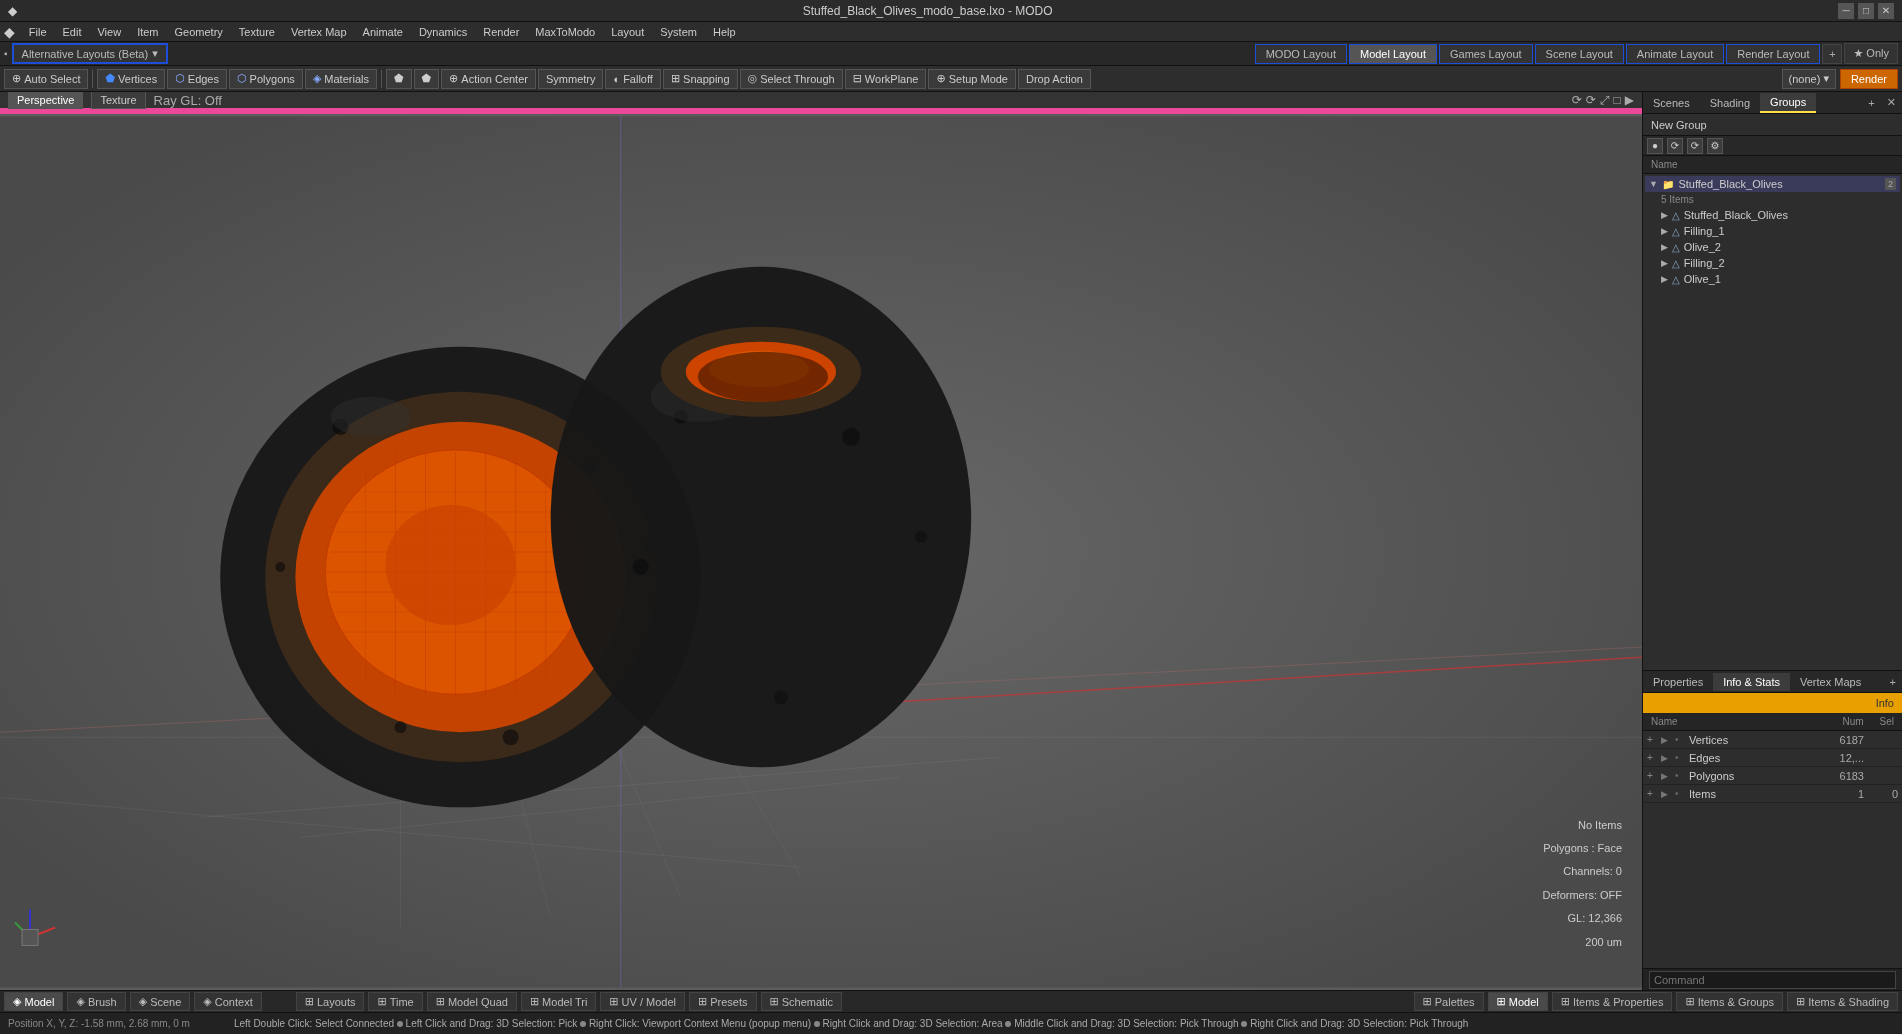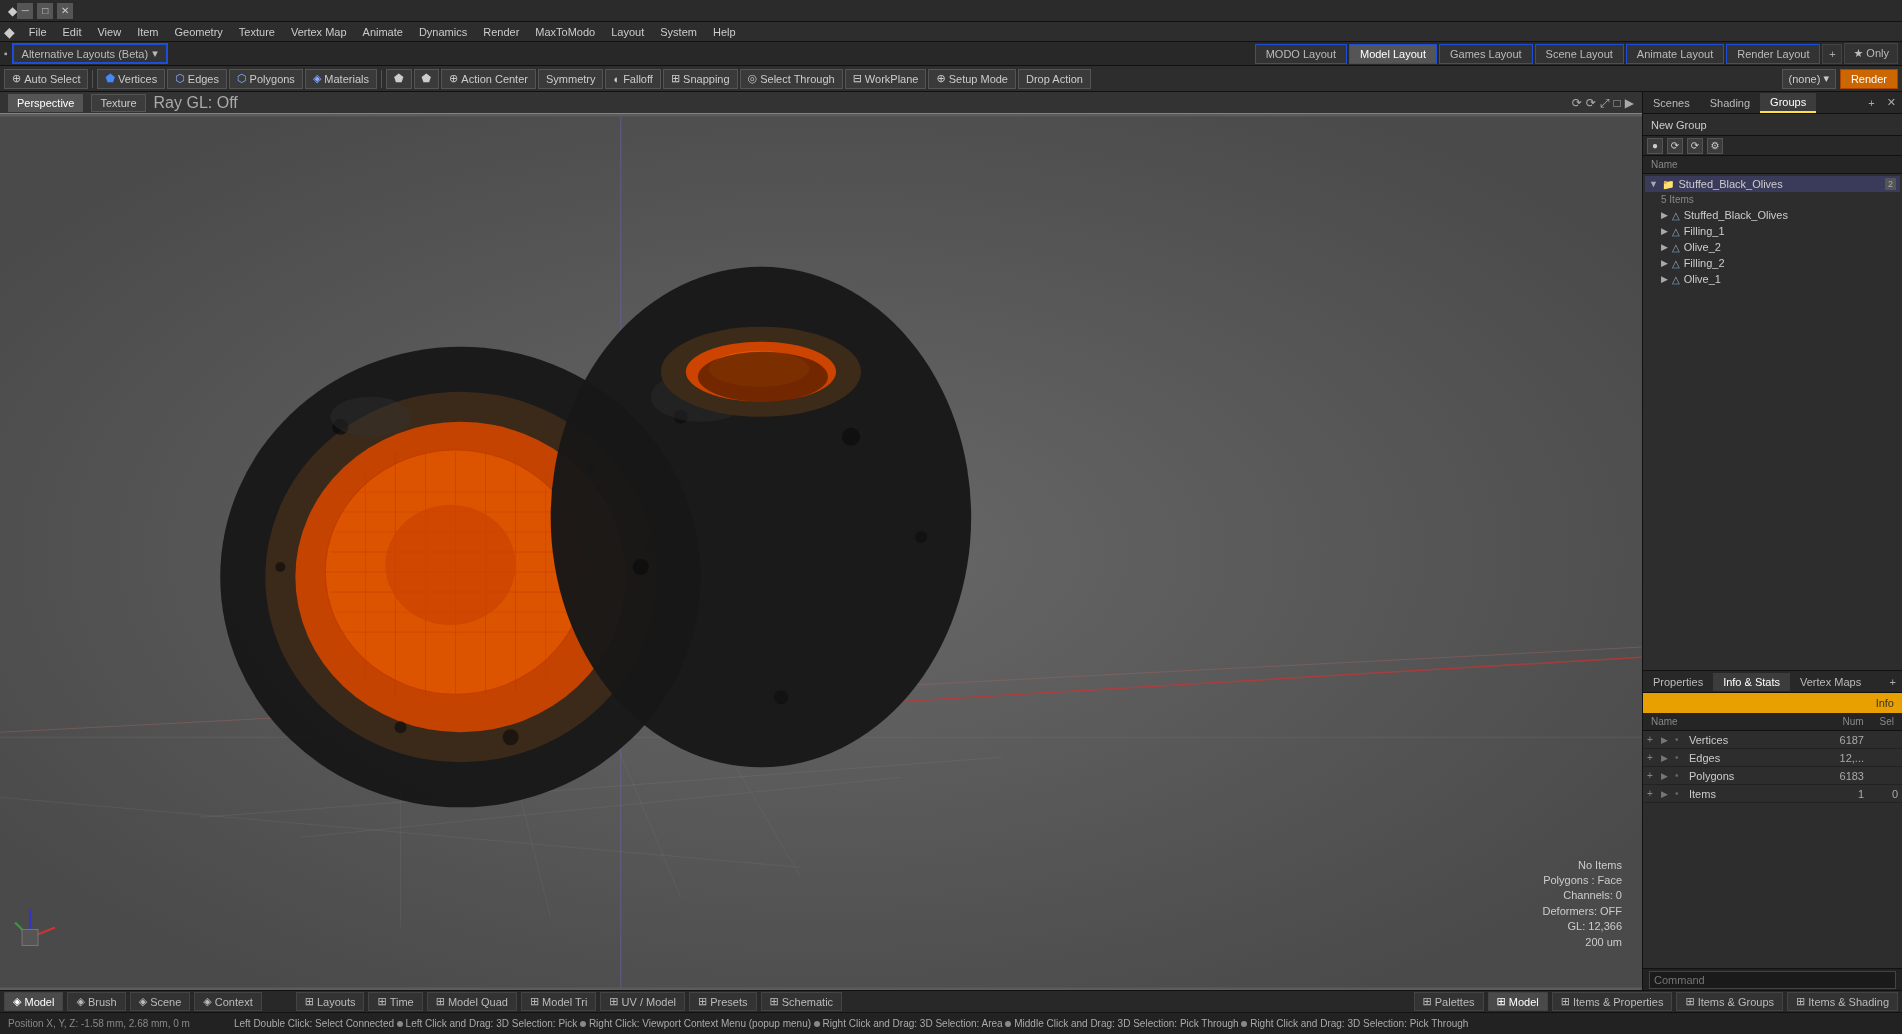--- a/index.html
+++ b/index.html
@@ -30,24 +30,24 @@
     .tb-btn { padding: 2px 7px; font-size: 11px; color: #ccc; cursor: pointer; background: #3a3a3a; border: 1px solid #555; height: 20px; display: flex; align-items: center; gap: 3px; white-space: nowrap; }
     .tb-sep { width: 1px; height: 18px; background: #555; margin: 0 2px; }
     .tb-render { padding: 2px 10px; background: #cc6600; border: 1px solid #aa4400; color: #fff; font-size: 11px; cursor: pointer; height: 20px; display: flex; align-items: center; }
     .tb-none { padding: 2px 6px; background: #3a3a3a; border: 1px solid #555; color: #ccc; font-size: 11px; height: 20px; display: flex; align-items: center; gap: 3px; }
 
     
     #main { display: flex; height: calc(1034px - 22px - 20px - 24px - 26px - 22px - 22px); }
 
     
     #viewport { flex: 1; position: relative; background: #5a5a5a; overflow: hidden; }
-    #viewport-header { height: 22px; background: #333; display: flex; align-items: center; padding: 0 8px; gap: 8px; border-bottom: 1px solid #ec4899; }
+    #viewport-header { height: 22px; background: #333; display: flex; align-items: center; padding: 0 8px; gap: 8px; border-bottom: 6px solid #ec4899; }
     .vp-tab { padding: 2px 8px; font-size: 11px; color: #ccc; cursor: pointer; background: #3c3c3c; border: 1px solid #555; }
     .vp-tab.active { background: #555; color: #fff; }
-    .vp-info { font-size: 16px; color: #aaa; }
+    .vp-info { font-size: 13px; color: #aaa; }
     .vp-icons { margin-left: auto; display: flex; gap: 4px; }
     .vp-icon { font-size: 12px; color: #aaa; cursor: pointer; }
 
     
     #canvas { width: 100%; height: calc(100% - 22px); position: relative; background: #5c5c5c; }
     #canvas svg { position: absolute; width: 100%; height: 100%; }
 
     
     #right-panel { width: 260px; background: #2d2d2d; border-left: 1px solid #111; display: flex; flex-direction: column; }
     #rp-tabs { height: 22px; background: #282828; display: flex; align-items: center; border-bottom: 1px solid #111; }
@@ -90,21 +90,21 @@
     .stats-row { height: 18px; display: flex; align-items: center; padding: 0 4px; border-bottom: 1px solid #222; gap: 4px; }
     .stats-plus { font-size: 10px; color: #888; width: 10px; }
     .stats-arrow { font-size: 9px; color: #777; width: 10px; }
     .stats-dot { font-size: 10px; color: #666; width: 10px; }
     .stats-name { font-size: 11px; color: #ccc; flex: 1; }
     .stats-num { font-size: 11px; color: #aaa; width: 50px; text-align: right; }
     .stats-sel { font-size: 11px; color: #aaa; width: 30px; text-align: right; }
 
     
     #vp-overlay { position: absolute; bottom: 40px; right: 20px; text-align: right; }
-    .vp-overlay-text { font-size: 11px; color: #ccc; line-height: 1.4; }
+    .vp-overlay-text { font-size: 11px; color: #ccc; line-height: 1.4; margin-top: 8px; }
 
     
     #bottom-toolbar { height: 22px; background: #282828; display: flex; align-items: center; padding: 0 4px; gap: 4px; border-top: 1px solid #111; }
     .bot-tab { padding: 2px 8px; font-size: 11px; color: #bbb; cursor: pointer; background: #333; border: 1px solid #444; display: flex; align-items: center; gap: 3px; }
     .bot-tab.active { background: #4a4a4a; color: #fff; }
     .bot-tab-right { margin-left: auto; display: flex; gap: 4px; }
 
     #status-bar { height: 22px; background: #222; display: flex; align-items: center; padding: 0 8px; border-top: 1px solid #111; font-size: 10px; color: #888; gap: 8px; }
     .status-dot { width: 6px; height: 6px; border-radius: 50%; background: #888; display: inline-block; }
 
@@ -113,20 +113,21 @@
 
     
     #rp-command { height: 22px; background: #222; border-top: 1px solid #111; display: flex; align-items: center; padding: 0 6px; }
     #rp-command input { background: #1a1a1a; border: 1px solid #444; color: #ccc; font-size: 11px; width: 100%; padding: 2px 4px; outline: none; }
   </style>
 </head>
 <body>
 
 <div id="titlebar">
   <span>◆</span>
+  <span class="title">Stuffed_Black_Olives_modo_base.lxo - MODO</span>
   <div class="win-btns">
     <div class="win-btn">─</div>
     <div class="win-btn">□</div>
     <div class="win-btn">✕</div>
   </div>
 </div>
 
 <div id="menubar">
   <span style="margin-right:6px; font-size:14px;">◆</span>
   <span class="menu-item">File</span>

